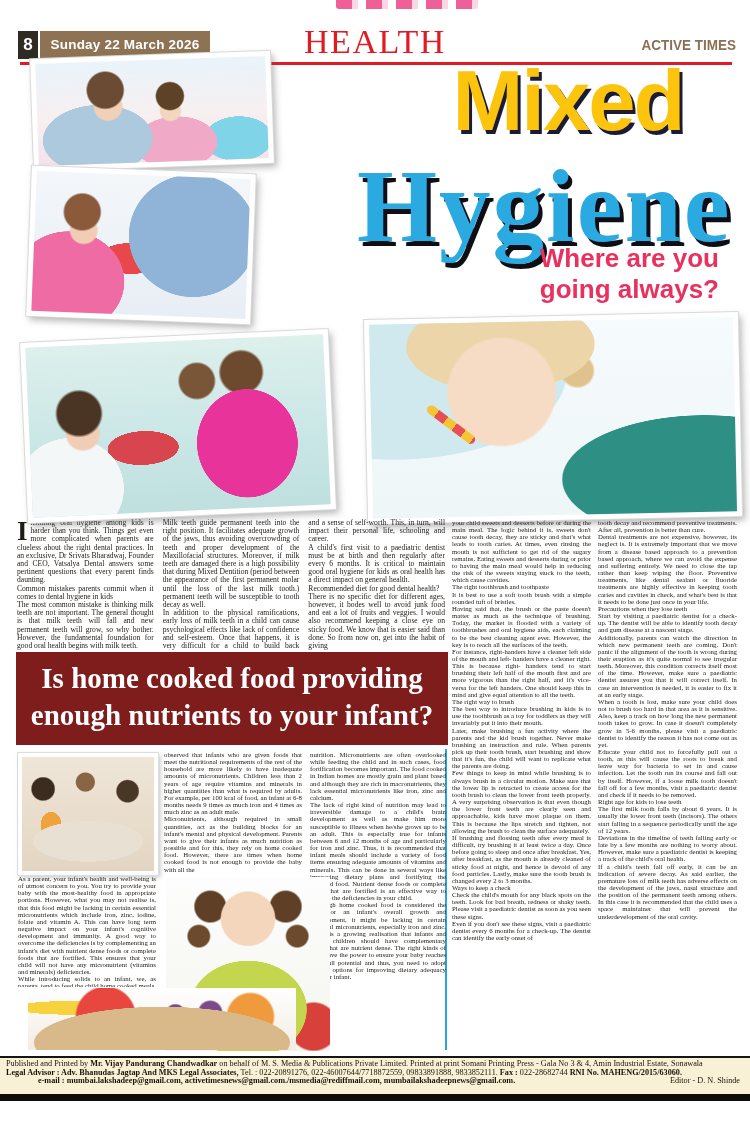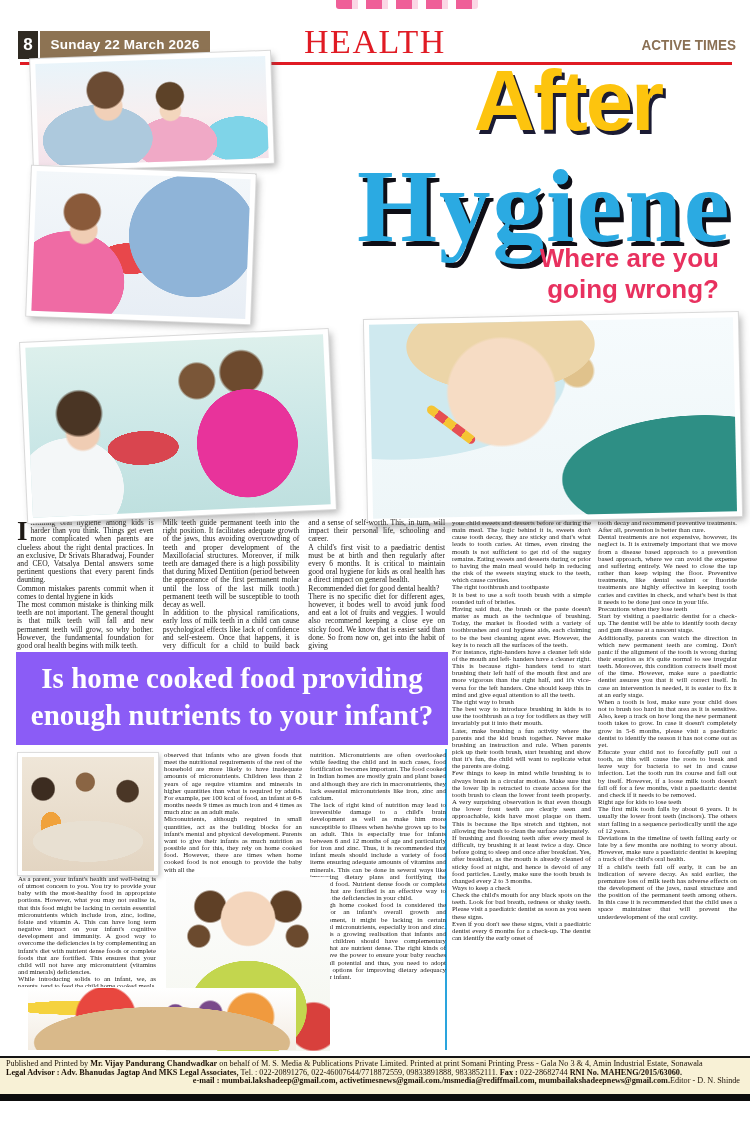--- a/index.html
+++ b/index.html
@@ -86,21 +86,21 @@
   .intro{position:absolute;left:17px;top:519px;width:428px;height:131px;display:flex;gap:9px;overflow:hidden;}
   .icol{width:137px;font-size:7.6px;line-height:8.2px;}
   .dropcap .para:first-child::first-letter{float:left;font:bold 27px/22px "Liberation Serif",serif;padding:1px 3px 0 0;}
   .tcol{position:absolute;top:519px;width:139px;height:536px;overflow:hidden;font-size:6.8px;line-height:7.15px;}
   .c4{left:452px;}
   .c5{left:598px;}
   .bluevline{position:absolute;left:445px;top:749px;width:2px;height:301px;background:#2aa4dd;}
 
   
   .a2{position:absolute;left:16px;top:652px;width:432px;height:400px;}
-  .a2head{height:93px;background:#8b5cf6;color:#fff;text-align:center;box-sizing:border-box;
+  .a2head{height:93px;background:#7f1d1d;color:#fff;text-align:center;box-sizing:border-box;
     font:bold 29px/37px "Liberation Serif",serif;padding:8px 6px 0 6px;}
   .a2body{position:absolute;left:0;top:97px;width:432px;height:303px;}
   .fam{position:absolute;left:2px;top:4px;width:132px;height:114px;padding:4px;background:#fff;
        box-shadow:0 0 0 1px #ddd,2px 2px 5px rgba(0,0,0,.25);}
   .fam .img{width:100%;height:100%;}
   .img5{background:
     radial-gradient(circle at 16% 28%,#3c2c20 0 8%,transparent 9%),
     radial-gradient(circle at 48% 22%,#8a6544 0 8%,transparent 9%),
     radial-gradient(circle at 80% 30%,#4a3626 0 8%,transparent 9%),
     radial-gradient(ellipse 42% 18% at 50% 74%,#e8e0d2 0 99%,transparent 100%),
@@ -128,21 +128,21 @@
     radial-gradient(ellipse 20% 11% at 15% 32%,#f5d23e 0 99%,transparent 100%),
     radial-gradient(circle at 83% 46%,#f09a3e 0 10%,transparent 11%),
     linear-gradient(180deg,#ffffff,#f3ece2);}
 
   
   .foot{position:absolute;left:0;top:1056px;width:750px;height:38px;background:#f8f1d6;
         border-top:2px solid #151515;padding:2px 6px 0 6px;box-sizing:border-box;}
   .fl{white-space:nowrap;overflow:hidden;font-size:8.2px;line-height:8.6px;color:#1d1208;
       font-family:"Liberation Serif",serif;}
   .bf{font-weight:bold;}
-  .fl4{display:flex;justify-content:flex-end;padding-left:32px;}
+  .fl4{display:flex;justify-content:space-between;padding-left:32px;}
   .ed{font-weight:normal;flex:none;margin-right:4px;}
   .blackbar{position:absolute;left:0;top:1094px;width:750px;height:7px;background:#0d0d0d;}
 </style>
 </head>
 <body>
 
 <div class="page">
 
   <div class="mast-frag"></div>
 
@@ -160,25 +160,25 @@
     </div>
   <div class="photo p3">
       <div class="img img3"></div>
     </div>
   <div class="photo p4">
     <div class="img img4">
       <div class="tbrush"></div>
     </div>
   </div>
 
-  <h1 class="t-dental">After</h1>
+  <h1 class="t-dental">Mixed</h1>
   <h1 class="t-hygiene">Hygiene</h1>
   <div class="t-kicker">
     <div>Where are you</div>
-    <div>going wrong?</div>
+    <div>going always?</div>
   </div>
 
   <section class="intro">
     <div class="icol dropcap">
         <p class="para">Instilling oral hygiene among kids is harder than you think. Things get even more complicated when parents are clueless about the right dental practices. In an exclusive, Dr Srivats Bharadwaj, Founder and CEO, Vatsalya Dental answers some pertinent questions that every parent finds daunting.</p>
         <p class="para bh">Common mistakes parents commit when it comes to dental hygiene in kids</p>
         <p class="para">The most common mistake is thinking milk teeth are not important. The general thought is that milk teeth will fall and new permanent teeth will grow, so why bother. However, the fundamental foundation for good oral health begins with milk teeth.</p>
       </div>
     <div class="icol">
         <p class="para">Milk teeth guide permanent teeth into the right position. It facilitates adequate growth of the jaws, thus avoiding overcrowding of teeth and proper development of the Maxillofacial structures. Moreover, if milk teeth are damaged there is a high possibility that during Mixed Dentition (period between the appearance of the first permanent molar until the loss of the last milk tooth.) permanent teeth will be susceptible to tooth decay as well.</p>

